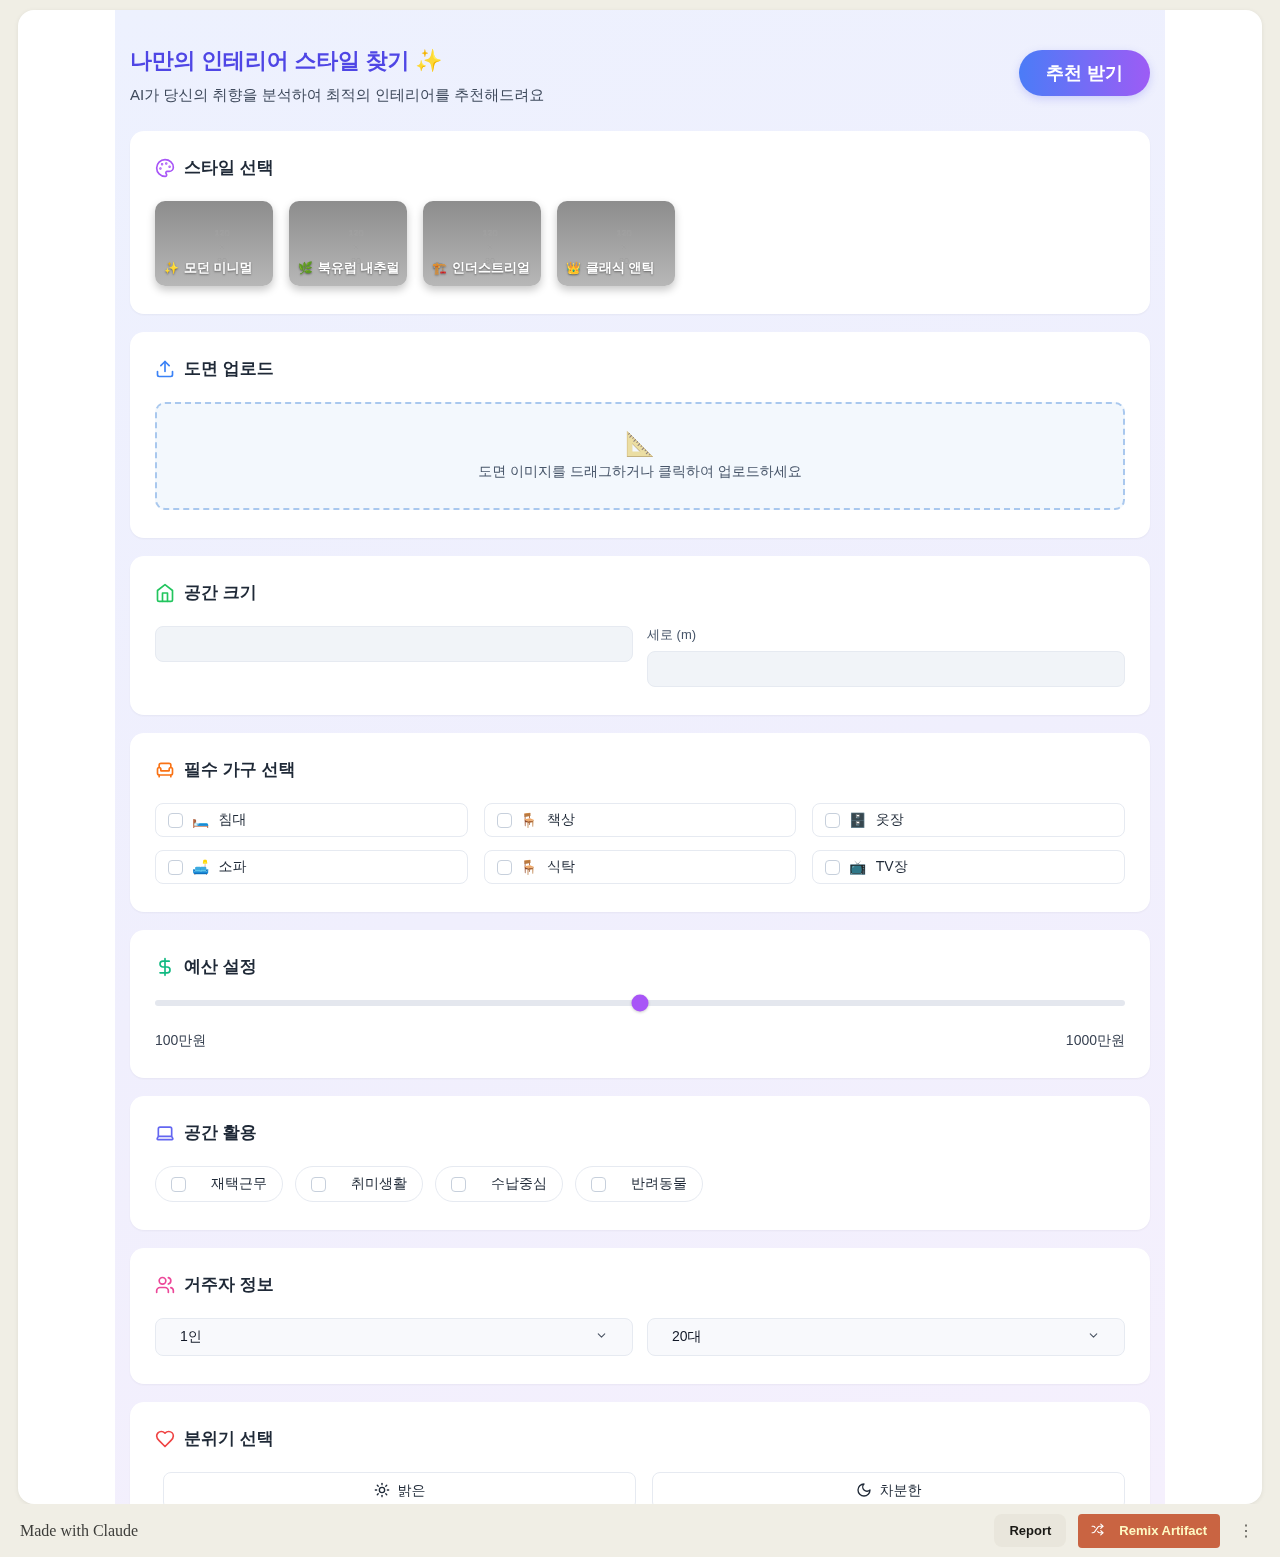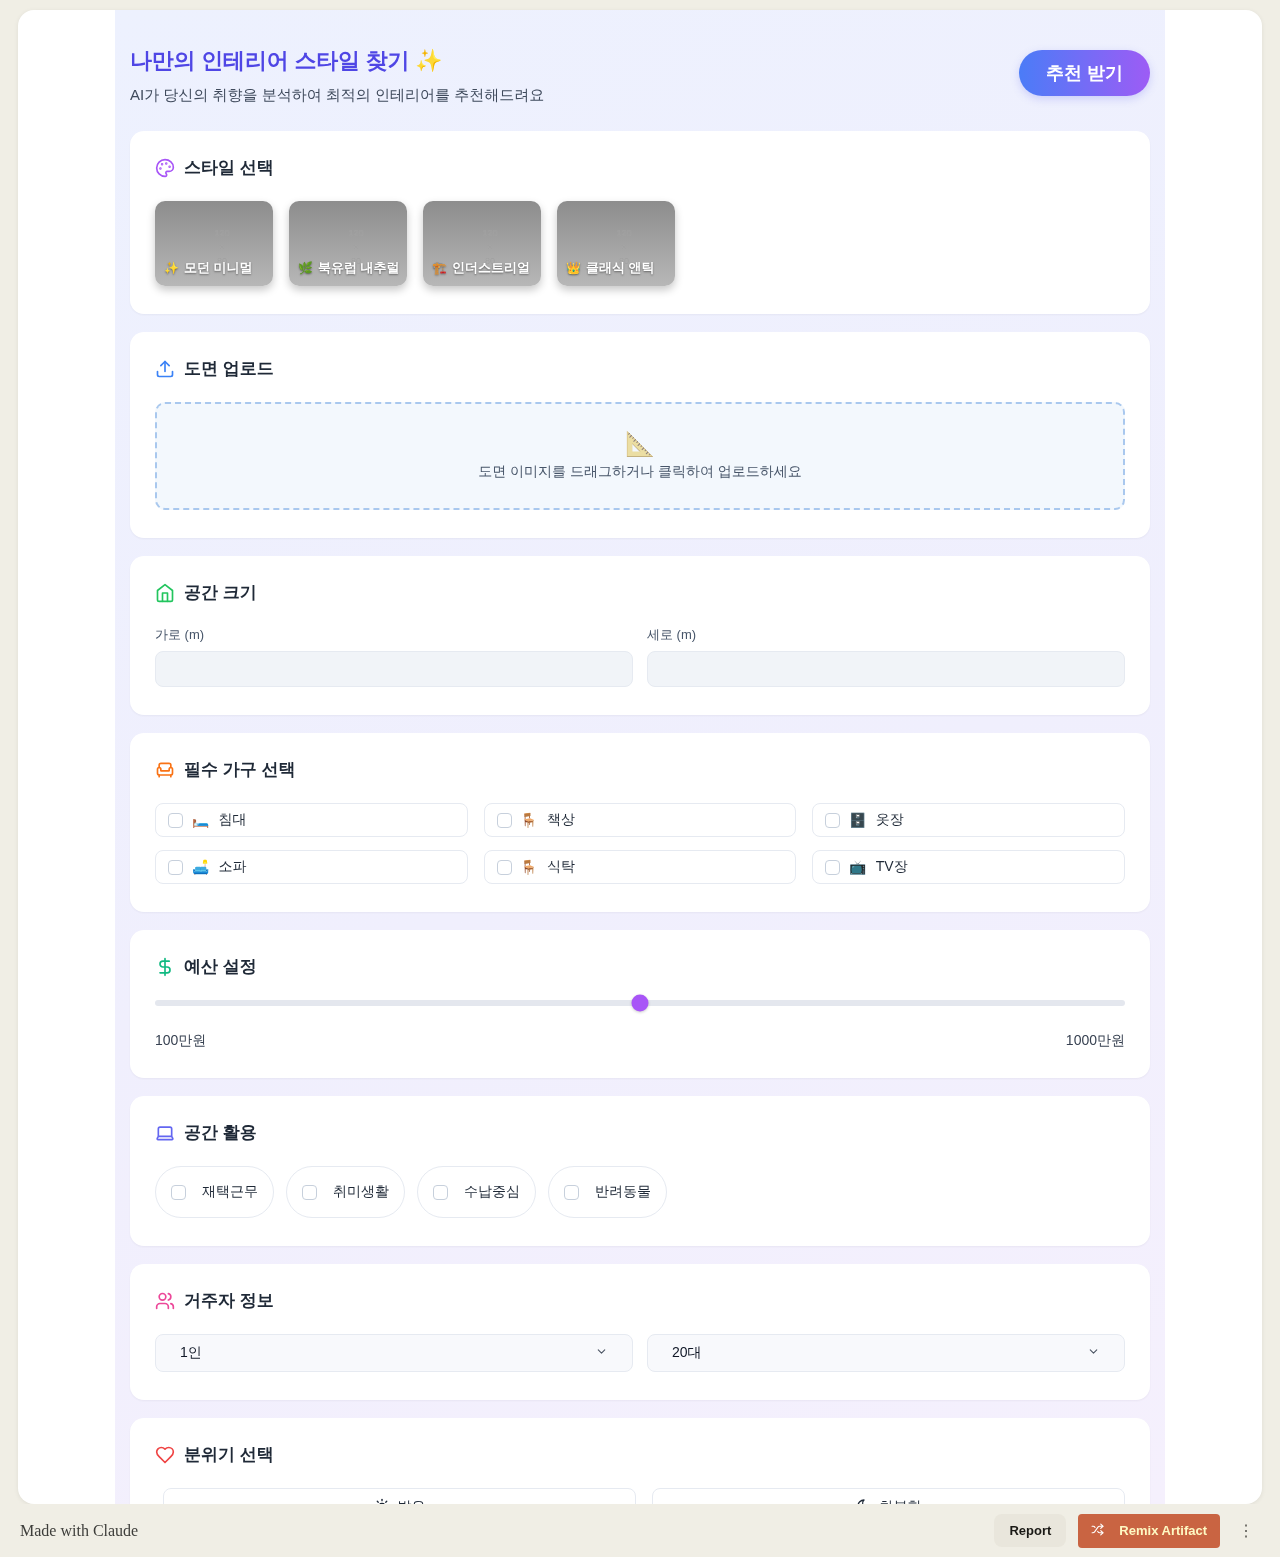--- a/index.html
+++ b/index.html
@@ -108,23 +108,23 @@
   .slider-thumb {
     position:absolute; top:50%; transform:translate(-50%,-50%);
     width:17px; height:17px; border-radius:50%;
     background:#a855f7; box-shadow:0 1px 3px rgba(0,0,0,.2);
     cursor:grab;
   }
   .slider-labels { display:flex; justify-content:space-between; font-size:14px; color:#374151; }
   
   .pill-row { display:flex; gap:12px; }
   .pill {
-    display:flex; align-items:center; gap:16px;
+    display:flex; align-items:center; gap:25px;
     border:1px solid #e6eaf1; border-radius:999px;
-    background:#fff; padding:16px 15px;
+    background:#fff; padding:8px 15px;
     font-size:14px; color:#1f2937; cursor:pointer;
   }
   
   .select-row { display:flex; gap:14px; }
   .select {
     flex:1; height:38px;
     background:#f8f9fc; border:1px solid #e6eaf1; border-radius:8px;
     display:flex; align-items:center; justify-content:space-between;
     padding:0 24px; font-size:14px; color:#111827; cursor:pointer;
   }
@@ -259,21 +259,20 @@
         <span class="hicon">
           <svg viewBox="0 0 24 24" fill="none" stroke="#22c55e" stroke-width="2" stroke-linecap="round" stroke-linejoin="round">
               <path d="m3 9 9-7 9 7v11a2 2 0 0 1-2 2H5a2 2 0 0 1-2-2z"></path>
               <path d="M9 22V12h6v10"></path>
             </svg>
         </span>
         <span class="card-title">공간 크기</span>
       </div>
       <div class="field-row">
         <div class="field">
-          <label class="field-label">가로 (m)</label>
           <input class="text-input" type="text" value="" style="">
         </div>
         <div class="field">
           <label class="field-label">세로 (m)</label>
           <input class="text-input" type="text" value="" style="">
         </div>
       </div>
     </div>
 
     <div class="card">

